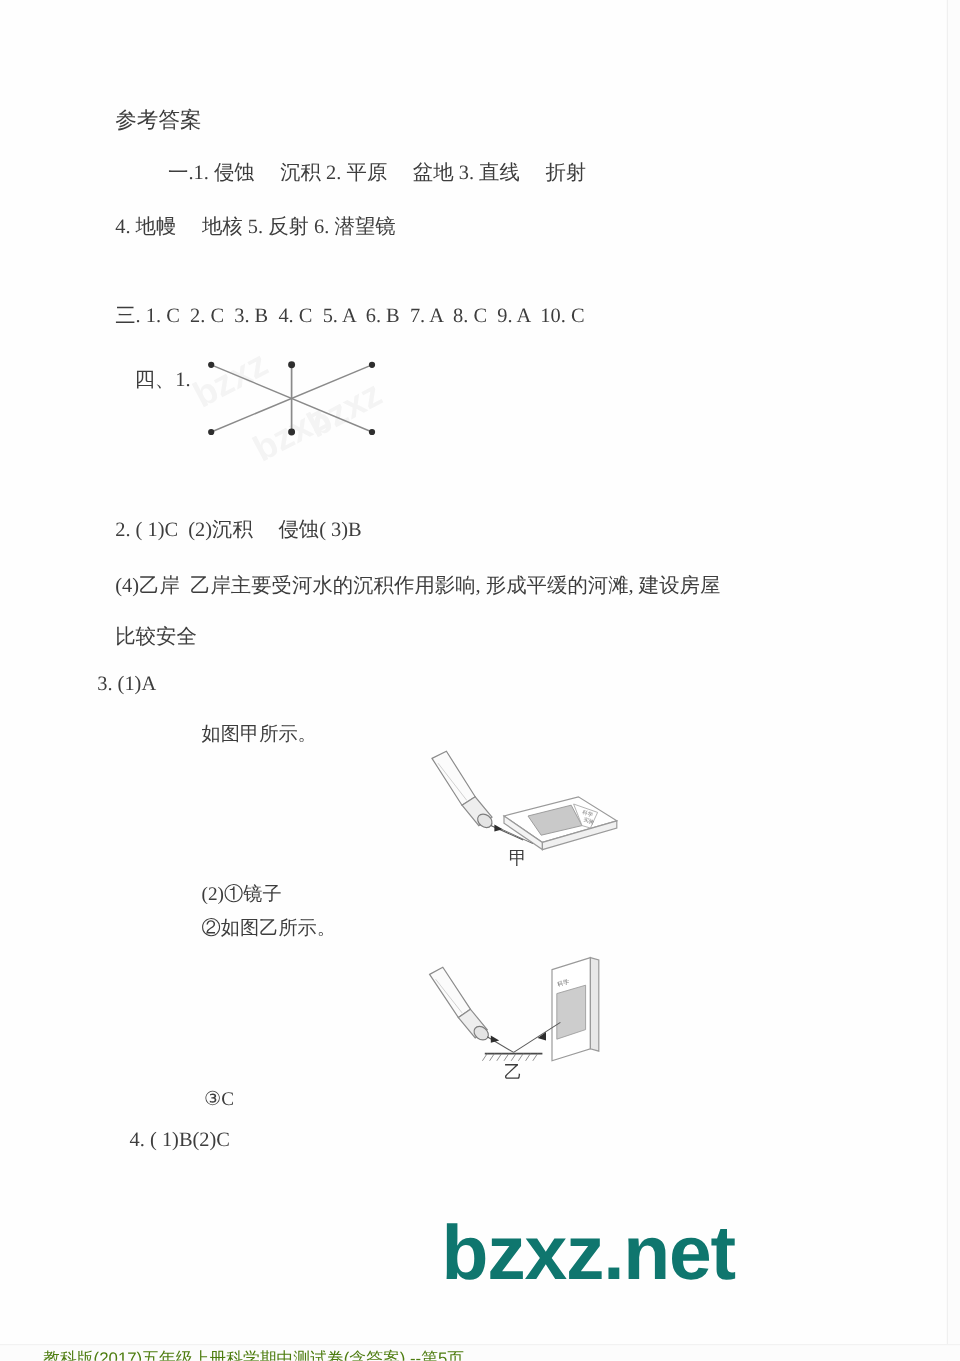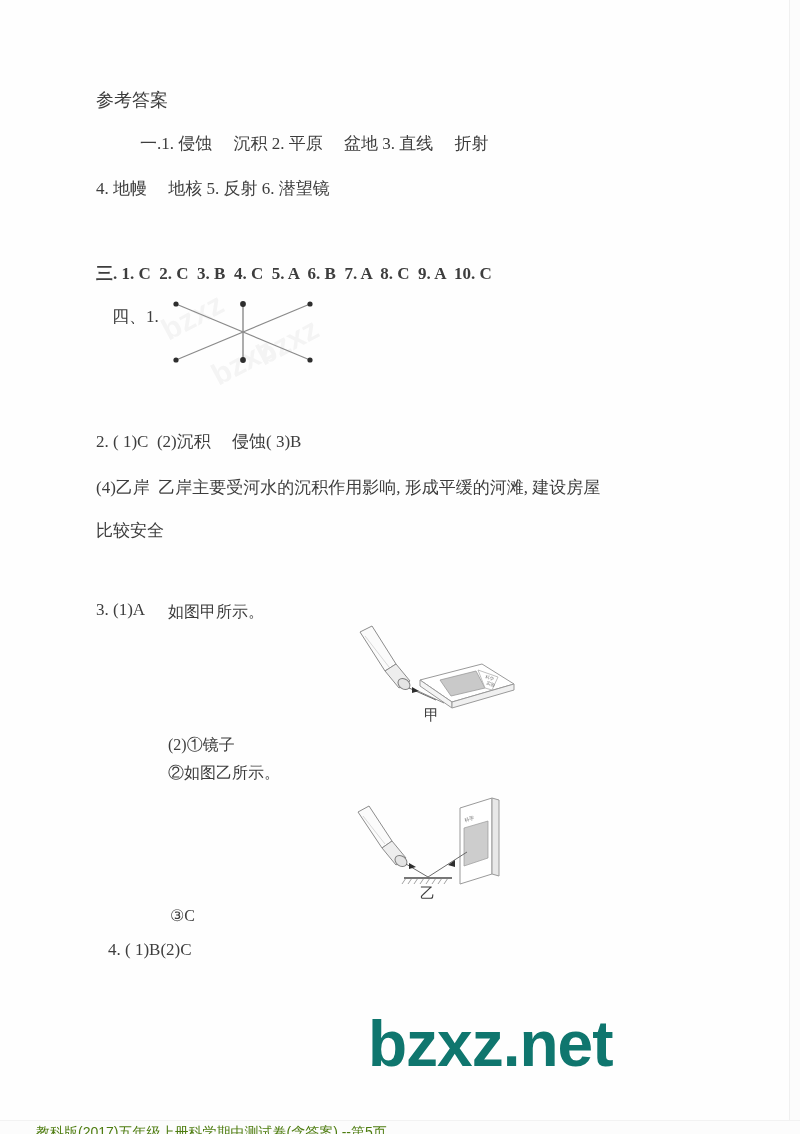--- a/index.html
+++ b/index.html
@@ -110,21 +110,21 @@
 <div class="bg-tile" style="left:210px;top:345px;">bzxz</div>
 
 <div id="content">
 
   <div class="line t-head" style="left:96px; top:88px; font-size:18px;">参考答案</div>
 
   <div class="line t-body" style="left:96px; top:132px;margin-left:44px;">一.1. 侵蚀     沉积 2. 平原     盆地 3. 直线     折射</div>
   <div class="line t-body" style="left:96px; top:177px;">4. 地幔     地核 5. 反射 6. 潜望镜</div>
 
 
-  <div class="line t-body" style="left:96px; top:262px;font-weight:bold;">三. 1. C  2. C  3. B  4. C  5. A  6. B  7. A  8. C  9. A  10. C</div>
+  <div class="line t-body" style="left:96px; top:251px;">三. 1. C  2. C  3. B  4. C  5. A  6. B  7. A  8. C  9. A  10. C</div>
 
   <div class="line t-body" style="left:112px; top:305px;">四、1.</div>
 
   <div class="diagram" style="left:168px; top:296px; width:150px; height:72px;">
     <svg width="150" height="72" viewBox="0 0 150 72">
 
       <line x1="8" y1="8" x2="142" y2="64" stroke="#8a8a8a" stroke-width="1.2"></line>
       <line x1="142" y1="8" x2="8" y2="64" stroke="#8a8a8a" stroke-width="1.2"></line>
       <line x1="75" y1="8" x2="75" y2="64" stroke="#8a8a8a" stroke-width="1.4"></line>
 
@@ -134,21 +134,21 @@
       <circle cx="8" cy="64" r="2.6" fill="#2e2e2e"></circle>
       <circle cx="75" cy="64" r="2.9" fill="#2e2e2e"></circle>
       <circle cx="142" cy="64" r="2.6" fill="#2e2e2e"></circle>
     </svg>
   </div>
 
   <div class="line t-body" style="left:96px; top:430px;">2. ( 1)C  (2)沉积     侵蚀( 3)B</div>
   <div class="line t-body" style="left:96px; top:476px;">(4)乙岸  乙岸主要受河水的沉积作用影响, 形成平缓的河滩, 建设房屋</div>
   <div class="line t-body" style="left:96px; top:519px;">比较安全</div>
 
-  <div class="line t-body" style="left:96px; top:560px;margin-top:40px;">3. (1)A</div>
+  <div class="line t-body" style="left:81px; top:560px;">3. (1)A</div>
   <div class="line t-sub" style="left:168px; top:602px;">如图甲所示。</div>
 
   <div class="diagram" style="left:352px; top:622px; width:170px; height:105px;">
     <svg width="170" height="105" viewBox="0 0 170 105">
 
       <polygon points="68,58 130,42 162,62 100,80" fill="#ffffff" stroke="#9a9a9a" stroke-width="1"></polygon>
       <polygon points="68,58 100,80 100,86 68,64" fill="#f4f4f4" stroke="#9a9a9a" stroke-width="1"></polygon>
       <polygon points="100,80 162,62 162,68 100,86" fill="#f0f0f0" stroke="#9a9a9a" stroke-width="1"></polygon>
 
       <polygon points="88,58 124,49 133,66 99,74" fill="#c9c9c9" stroke="#9a9a9a" stroke-width="0.8"></polygon>

